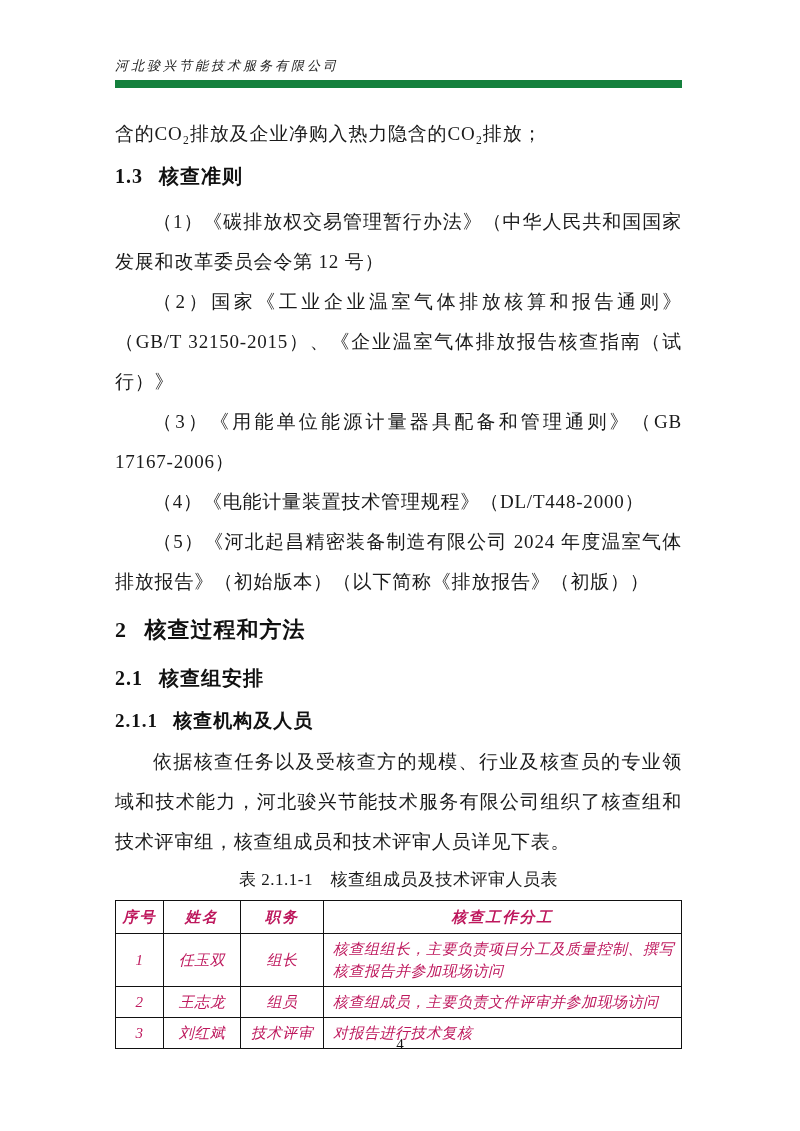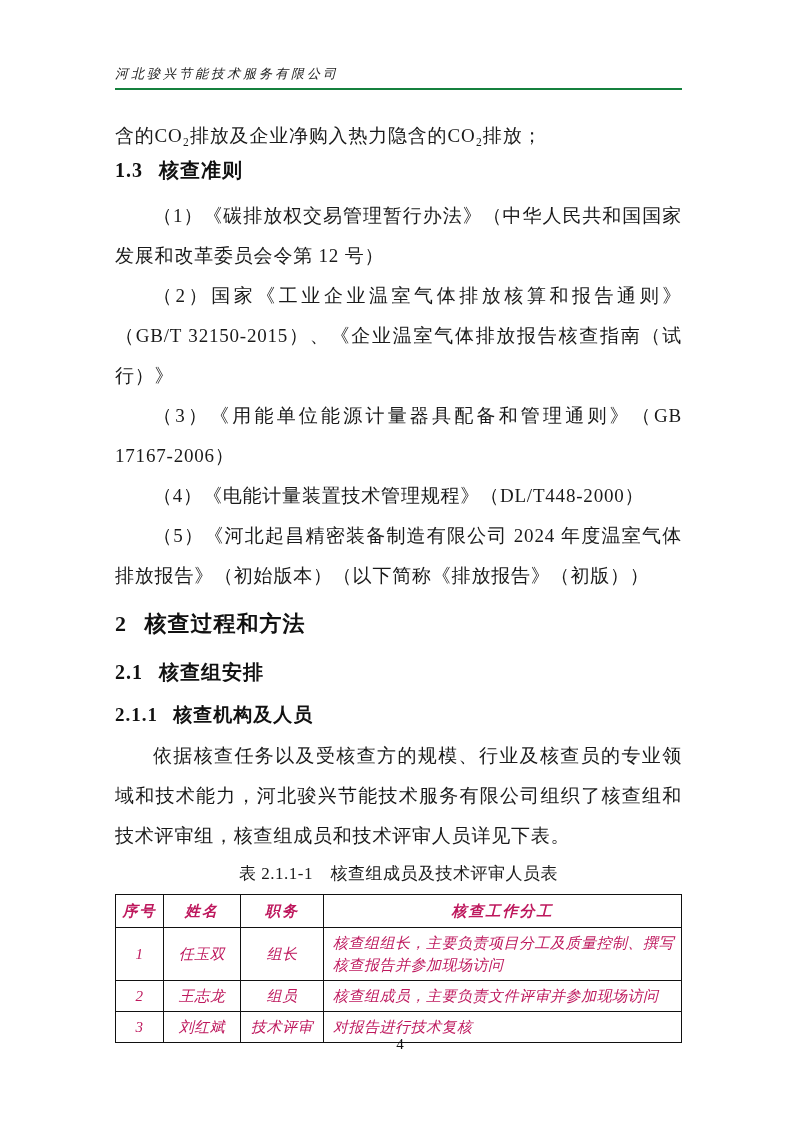--- a/index.html
+++ b/index.html
@@ -15,23 +15,22 @@
     background: #ffffff;
     color: #1a1a1a;
     font-family: "Liberation Serif", "DejaVu Serif", serif;
     overflow: hidden;
     box-sizing: border-box;
     padding: 0 118px 0 115px;
   }
   
   .doc-header {
     padding-top: 56px;
-    border-bottom: 2px solid #15803d;
+    border-bottom: 8px solid #15803d;
     padding-bottom: 5px;
-    margin-top: 8px;
   }
   .doc-header .company {
     font-size: 13px;
     letter-spacing: 3px;
     color: #222222;
     font-style: italic;
   }
   
   .body-para {
     font-size: 19px;
@@ -49,21 +48,21 @@
   
   .h-num { margin-right: 0.8em; }
   h1.sec, h2.sec, h3.sec {
     font-weight: bold;
     color: #111111;
     margin: 0;
     letter-spacing: 1px;
   }
   h1.sec { font-size: 22px; line-height: 32px; margin-top: 12px; }
   h2.sec { font-size: 20px; line-height: 28px; }
-  h2.sec13 { }
+  h2.sec13 { margin-top: 8px; }
   h2.sec21 { margin-top: 18px; }
   h3.sec { font-size: 19px; line-height: 26px; margin-top: 16px; }
   .criteria-list { margin-top: 12px; }
   .team-para { margin-top: 8px; }
   
   .table-caption {
     font-size: 17px;
     font-weight: normal;
     line-height: 24px;
     text-align: center;

